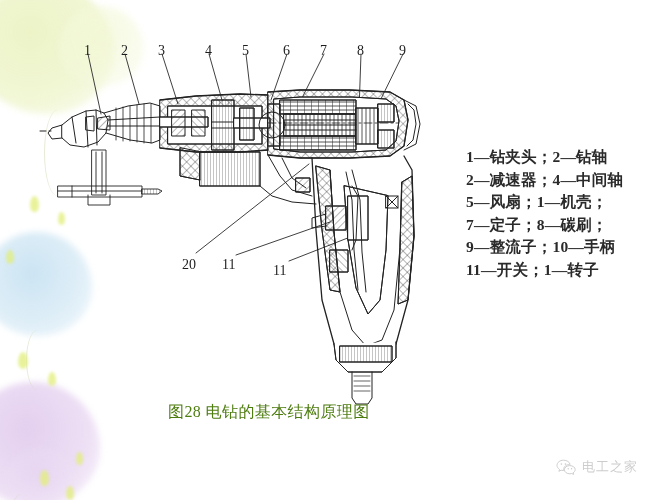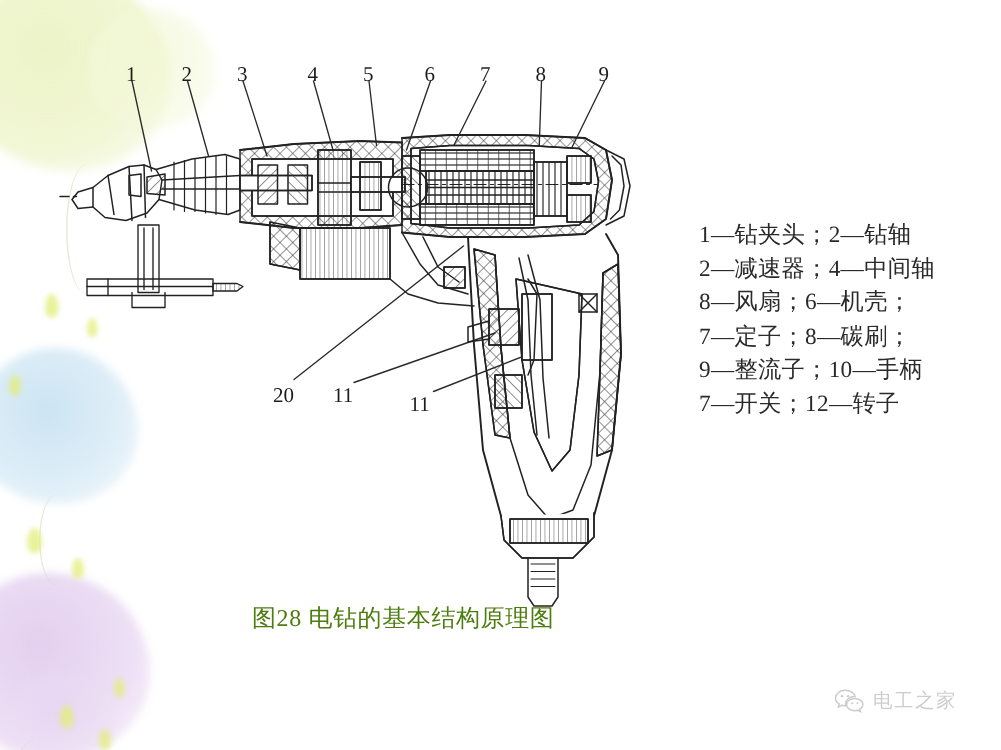--- a/index.html
+++ b/index.html
@@ -89,20 +89,21 @@
     width: 201px;
     overflow: hidden;
   }
   .legend-line {
     font-family: "Liberation Serif", "DejaVu Serif", serif;
     font-size: 15.5px;
     line-height: 22.6px;
     color: #2a2a2a;
     white-space: nowrap;
     letter-spacing: 0.2px;
+    font-weight: bold;
   }
 
   
   #caption {
     position: absolute;
     left: 168px;
     top: 402px;
     font-family: "Liberation Serif", "DejaVu Serif", serif;
     font-size: 16px;
     color: #4d7c0f;
@@ -376,24 +377,24 @@
 
   <div>
     <span class="num" style="left:182px; top:258px;">20</span>
     <span class="num" style="left:222px; top:258px;">11</span>
     <span class="num" style="left:273px; top:264px;">11</span>
   </div>
 
   <div id="legend">
     <div class="legend-line">1—钻夹头；2—钻轴</div>
     <div class="legend-line">2—减速器；4—中间轴</div>
-    <div class="legend-line">8—风扇；6—机壳；</div>
+    <div class="legend-line">5—风扇；1—机壳；</div>
     <div class="legend-line">7—定子；8—碳刷；</div>
     <div class="legend-line">9—整流子；10—手柄</div>
-    <div class="legend-line">7—开关；12—转子</div>
+    <div class="legend-line">11—开关；1—转子</div>
   </div>
 
   <div id="caption">图28 电钻的基本结构原理图</div>
 
   <div id="watermark">
     <svg width="20" height="17" viewBox="0 0 20 17">
       <path d="M7.4 1.2C3.9 1.2 1 3.5 1 6.3c0 1.6 1 3.1 2.5 4.1l-.6 1.9 2.2-1.1c.7.2 1.5.3 2.3.3h.5c-.1-.4-.2-.8-.2-1.2 0-2.7 2.7-4.9 6-4.9h.4C13.6 2.9 10.8 1.2 7.4 1.2z" fill="none" stroke="#7b7b7b" stroke-width="1"></path>
       <circle cx="5.4" cy="5.1" r="0.8" fill="#7b7b7b"></circle>
       <circle cx="9.4" cy="5.1" r="0.8" fill="#7b7b7b"></circle>
       <path d="M13.8 6.6c-3 0-5.4 1.9-5.4 4.1 0 2.3 2.4 4.1 5.4 4.1.6 0 1.3-.1 1.9-.3l1.9.9-.5-1.6c1.3-.8 2.1-2 2.1-3.2 0-2.2-2.4-4-5.4-4z" fill="none" stroke="#7b7b7b" stroke-width="1"></path>

